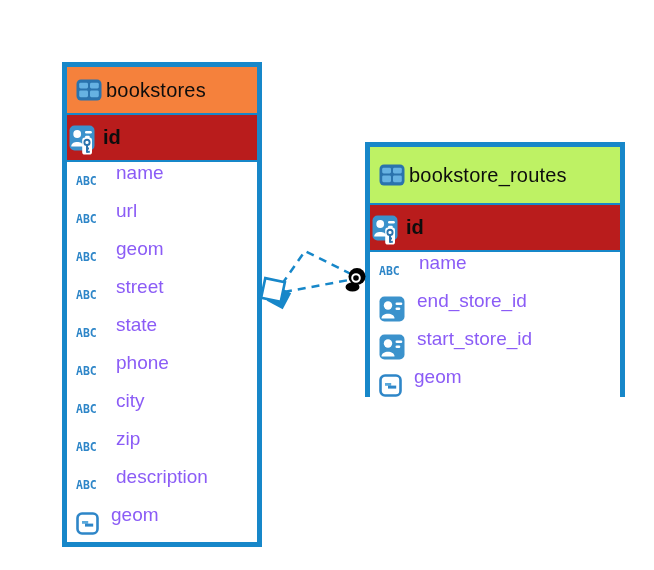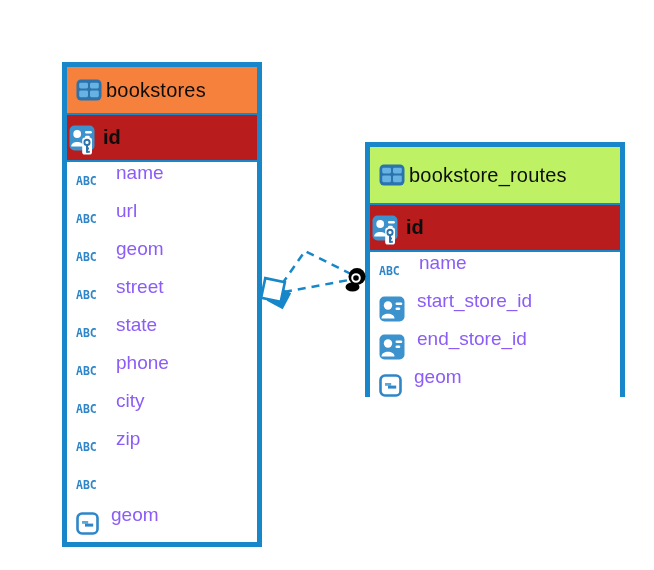--- a/index.html
+++ b/index.html
@@ -131,20 +131,21 @@
     <div class="field-row">
       <span class="icon-box">
           <span class="abc">ABC</span>
         </span>
       <span class="field-label">zip</span>
     </div>
     <div class="field-row">
       <span class="icon-box">
           <span class="abc">ABC</span>
         </span>
+      <span class="field-label">description</span>
     </div>
     <div class="field-row">
       <span class="icon-box">
         <svg width="23" height="23" viewBox="0 0 23 23">
           <rect x="1.5" y="1.5" width="20" height="20" rx="4.5" fill="#ffffff" stroke="#2e86c8" stroke-width="2.6"></rect>
           <rect x="6" y="9" width="6.2" height="2.8" fill="#5aa9dc"></rect>
           <rect x="9" y="11.6" width="8.2" height="3" fill="#2e86c8"></rect>
         </svg>
       </span>
       <span class="field-label">geom</span>
@@ -194,33 +195,33 @@
     <div class="field-row">
       <span class="icon-box">
         <svg width="26" height="26" viewBox="0 0 26 26">
           <rect x="0.5" y="0.5" width="25" height="25" rx="5" fill="#3b92cc"></rect>
           <circle cx="9" cy="9.5" r="4.2" fill="#ffffff"></circle>
           <path d="M 2.5 22.5 C 2.5 16.2 15.5 16.2 15.5 22.5 Z" fill="#ffffff"></path>
           <rect x="16.5" y="6.5" width="6.8" height="2.6" rx="1.3" fill="#ffffff"></rect>
           <rect x="16.5" y="11.5" width="4.8" height="2.6" rx="1.3" fill="#ffffff"></rect>
         </svg>
       </span>
-      <span class="field-label">start_store_id</span>
+      <span class="field-label">end_store_id</span>
     </div>
     <div class="field-row">
       <span class="icon-box">
         <svg width="26" height="26" viewBox="0 0 26 26">
           <rect x="0.5" y="0.5" width="25" height="25" rx="5" fill="#3b92cc"></rect>
           <circle cx="9" cy="9.5" r="4.2" fill="#ffffff"></circle>
           <path d="M 2.5 22.5 C 2.5 16.2 15.5 16.2 15.5 22.5 Z" fill="#ffffff"></path>
           <rect x="16.5" y="6.5" width="6.8" height="2.6" rx="1.3" fill="#ffffff"></rect>
           <rect x="16.5" y="11.5" width="4.8" height="2.6" rx="1.3" fill="#ffffff"></rect>
         </svg>
       </span>
-      <span class="field-label">end_store_id</span>
+      <span class="field-label">start_store_id</span>
     </div>
     <div class="field-row">
       <span class="icon-box">
         <svg width="23" height="23" viewBox="0 0 23 23">
           <rect x="1.5" y="1.5" width="20" height="20" rx="4.5" fill="#ffffff" stroke="#2e86c8" stroke-width="2.6"></rect>
           <rect x="6" y="9" width="6.2" height="2.8" fill="#5aa9dc"></rect>
           <rect x="9" y="11.6" width="8.2" height="3" fill="#2e86c8"></rect>
         </svg>
       </span>
       <span class="field-label">geom</span>

